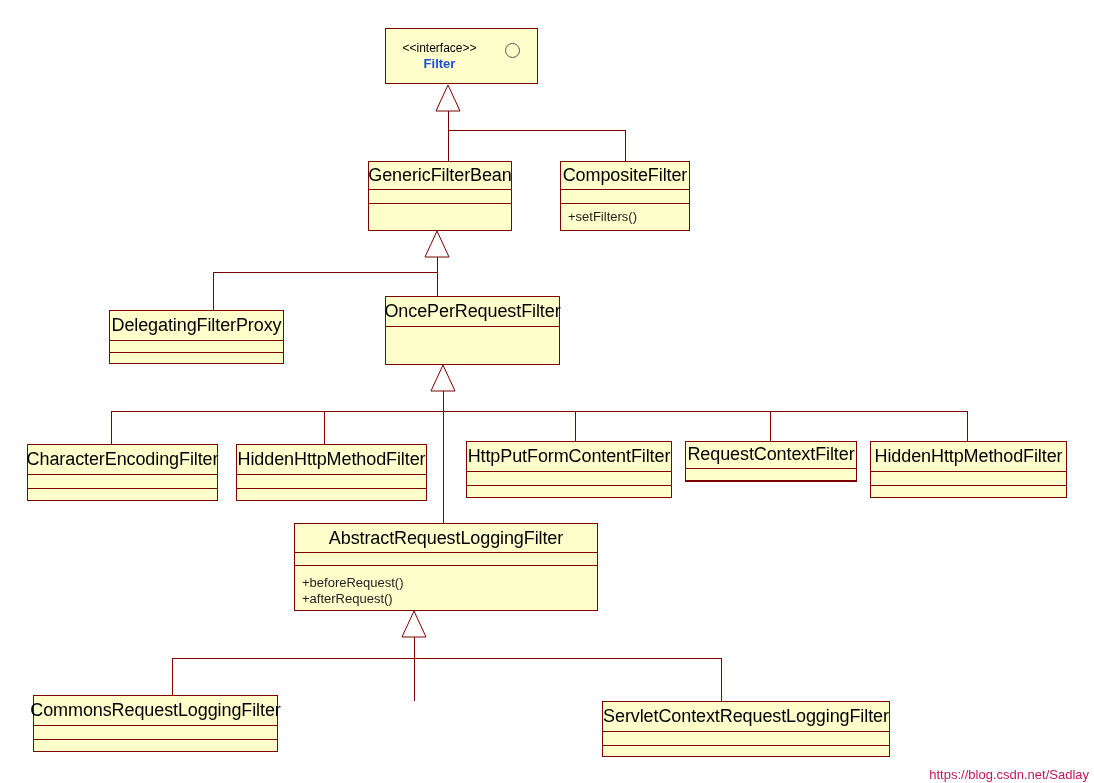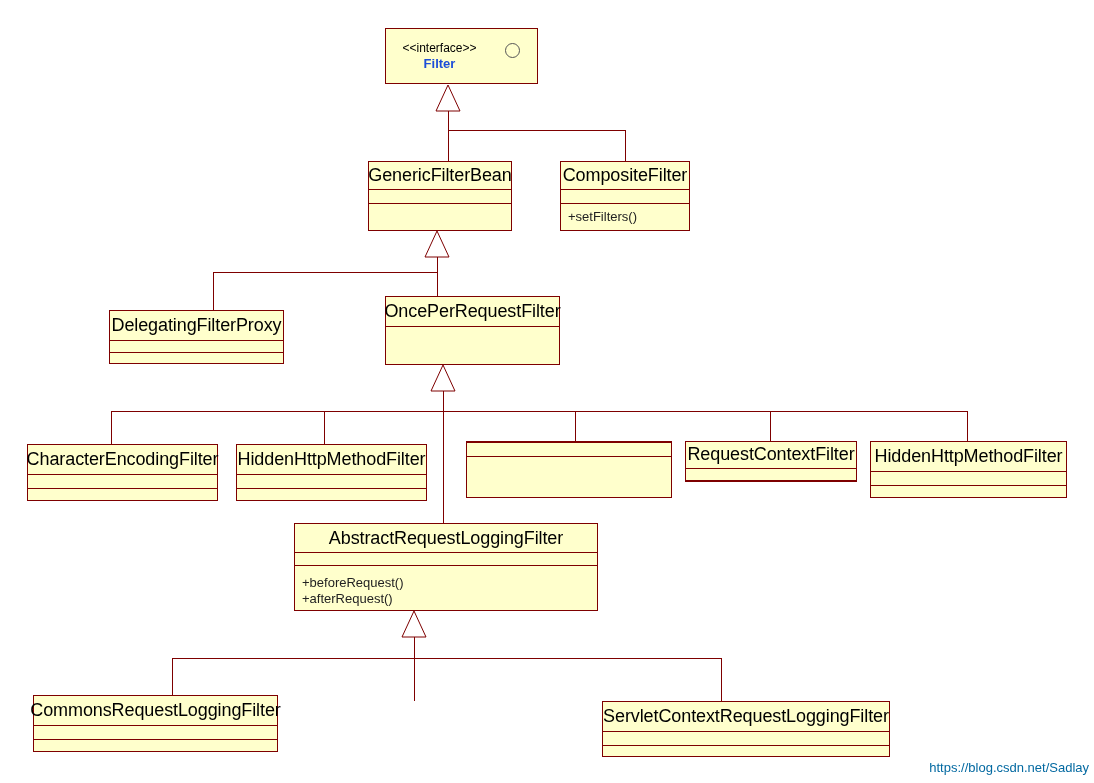--- a/index.html
+++ b/index.html
@@ -24,21 +24,21 @@
     padding-right:44px;
     border-radius:11px;
   }
   .stereotype{font-size:12px;color:#000;line-height:15px;}
   .iface-name{font-size:13px;font-weight:bold;color:#1d4ed8;line-height:16px;}
   .lollipop{
     position:absolute;right:17px;top:14px;width:13px;height:13px;
     border:1px solid #555;border-radius:50%;background:#FFFFCC;
   }
   .watermark{
-    position:absolute;right:5px;bottom:8px;font-size:13px;color:#0369a1;white-space:nowrap;text-align:right;
+    position:absolute;right:5px;bottom:1px;font-size:13px;color:#be185d;white-space:nowrap;text-align:right;
   }
 </style>
 </head>
 <body>
 
 <div class="stage">
 
   <svg class="connectors" width="1094" height="783" viewBox="0 0 1094 783">
 
     <g stroke="#7E0000" stroke-width="1" fill="none" shape-rendering="crispEdges">
@@ -112,20 +112,21 @@
     <div class="c-methods"></div>
   </div>
 
   <div class="uml-box" style="left:236px;top:444px;width:191px;height:57px">
     <div class="c-title" style="height:29px">HiddenHttpMethodFilter</div>
     <div class="c-attrs" style="height:13px"></div>
     <div class="c-methods"></div>
   </div>
 
   <div class="uml-box" style="left:466px;top:441px;width:206px;height:57px">
+    <div class="c-title" style="height:29px">HttpPutFormContentFilter</div>
     <div class="c-attrs" style="height:13px"></div>
     <div class="c-methods"></div>
   </div>
 
   <div class="uml-box" style="left:685px;top:441px;width:172px;height:41px">
     <div class="c-title" style="height:29px">RequestContextFilter</div>
     <div class="c-attrs" style="height:13px"></div>
     <div class="c-methods"></div>
   </div>
 

